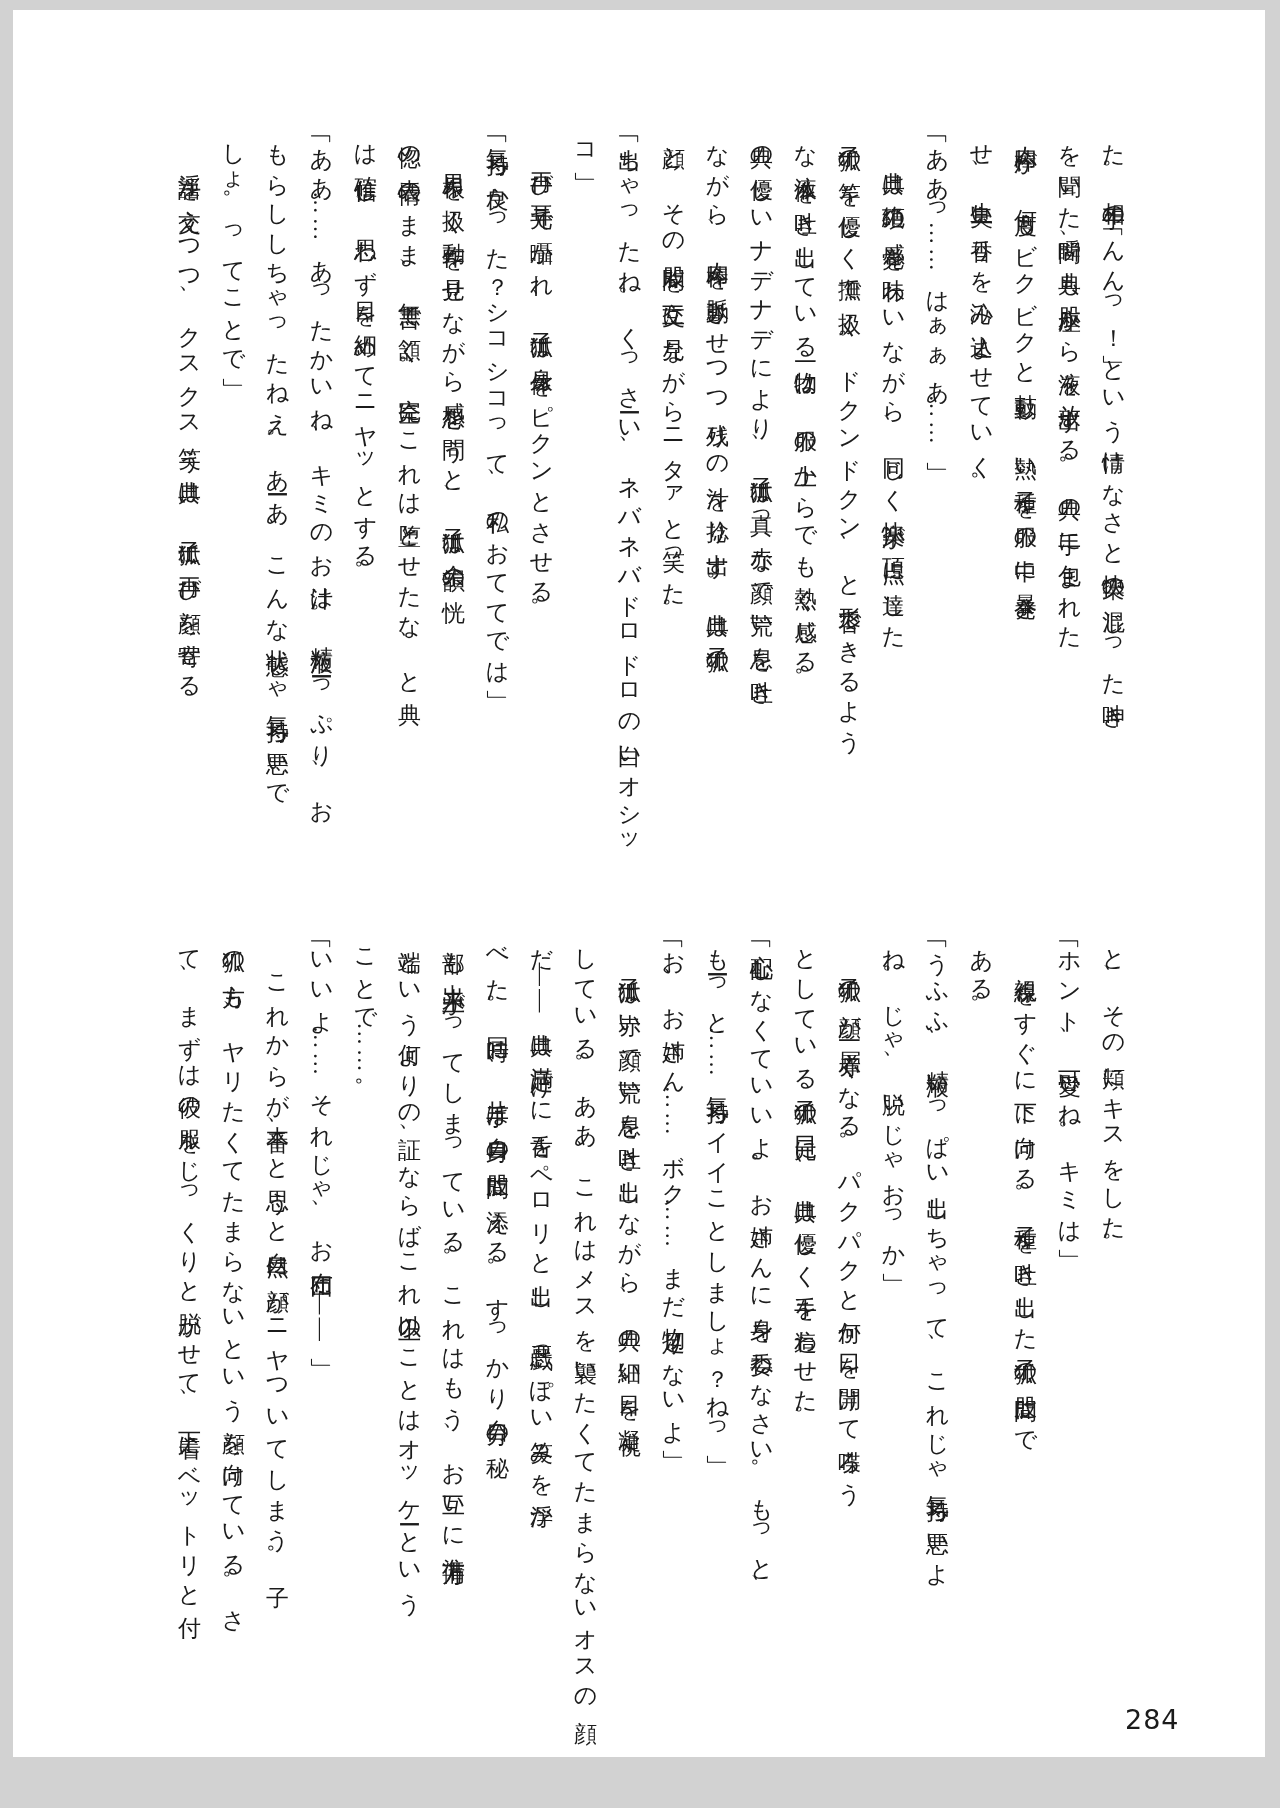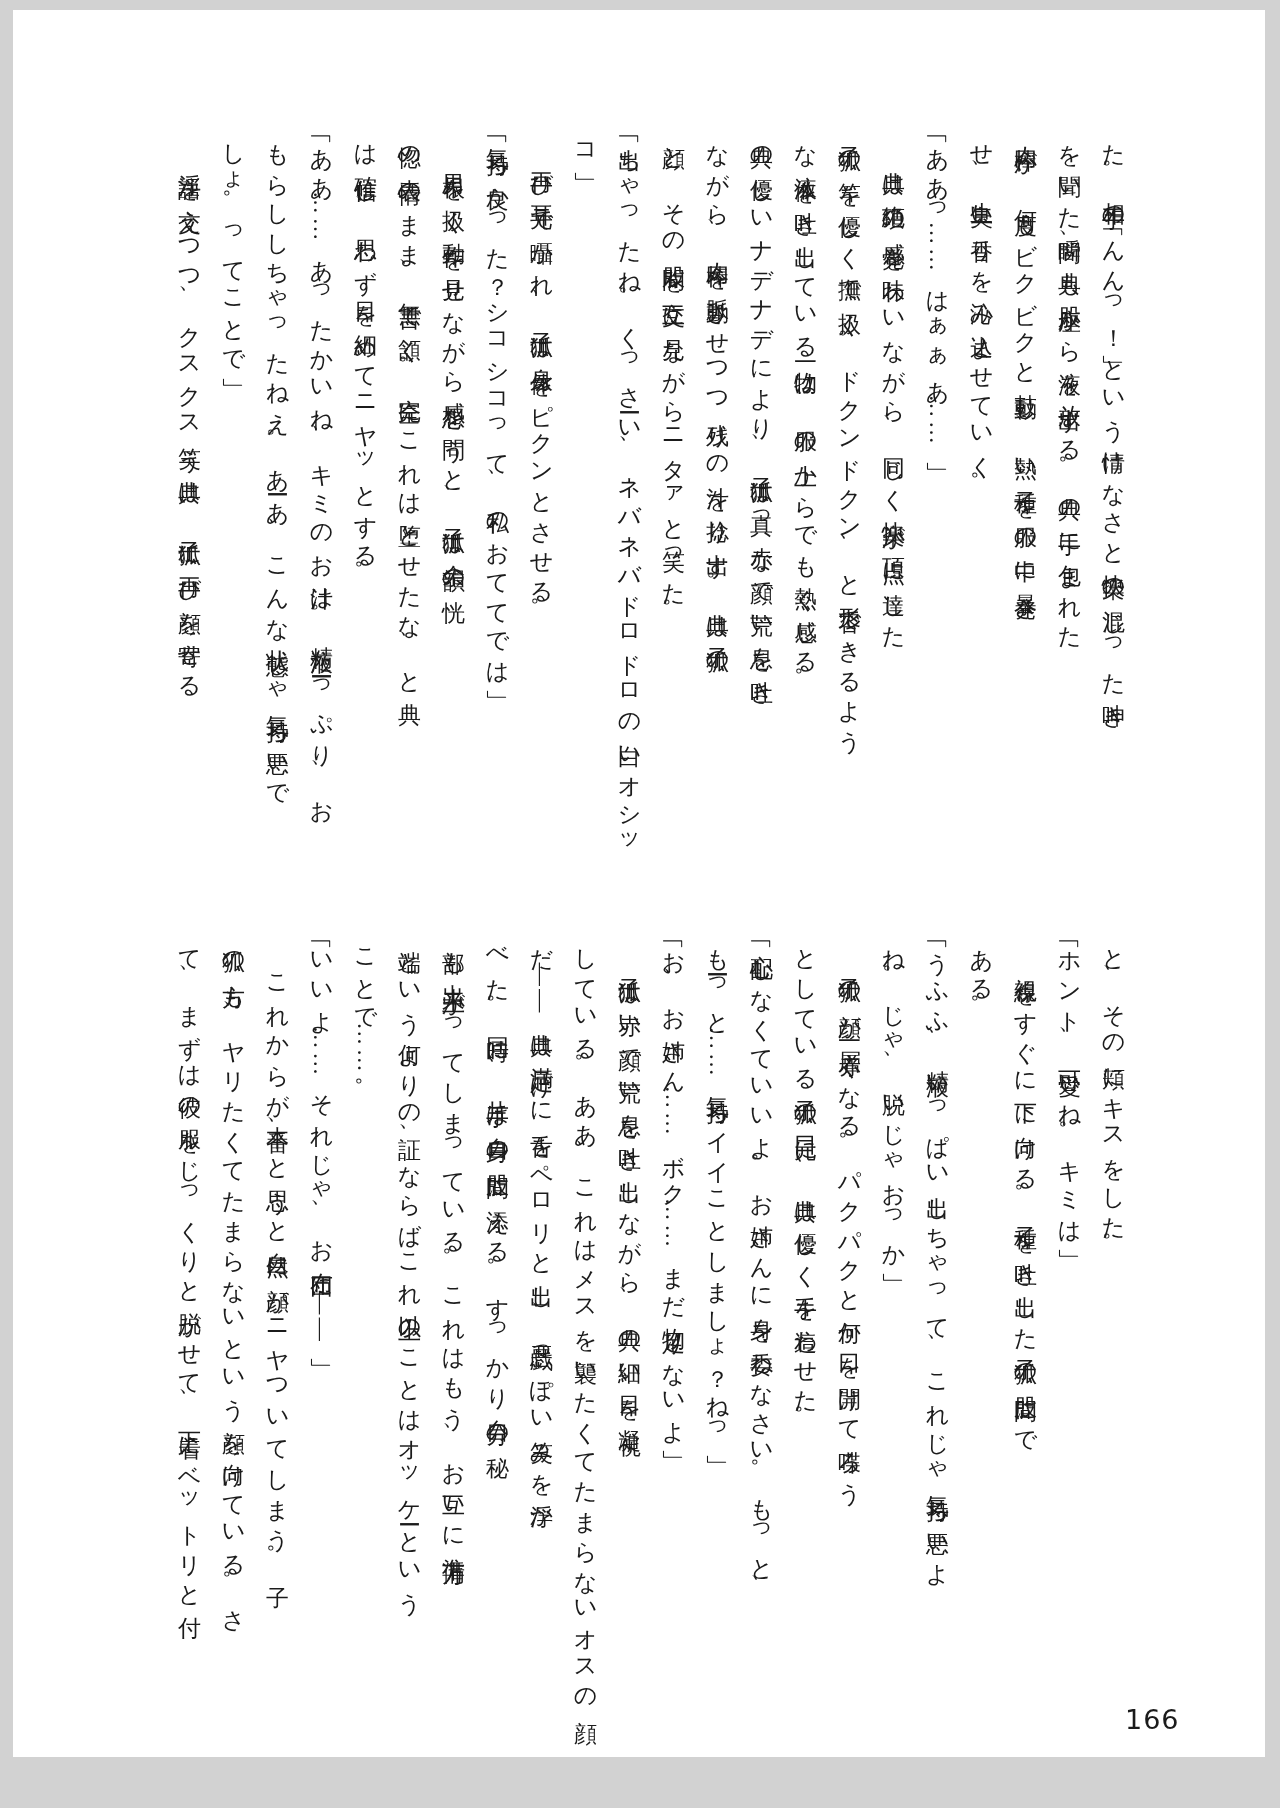--- a/index.html
+++ b/index.html
@@ -99,15 +99,15 @@
         <div class="tcol">だ――典は満足げに舌をペロリと出し、悪戯っぽい笑みを浮か</div>
         <div class="tcol">べた。同時に、片手は自身の股間に添える。すっかり自分の秘</div>
         <div class="tcol">部も出来上がってしまっている。これはもう、お互いに準備万</div>
         <div class="tcol">端という何よりの証、ならばこれ以上のことはオッケーという</div>
         <div class="tcol">ことで……。</div>
         <div class="tcol">「いいよ……それじゃ、お布団に――」</div>
         <div class="tcol">　これからが本番、と思うと自然に顔がニヤついてしまう。子</div>
         <div class="tcol">狐の方も、ヤリたくてたまらないという顔を向けている。さ</div>
         <div class="tcol">て、まずは彼の服をじっくりと脱がせて、下着にベットリと付</div>
       </div>
-    <div class="page-number">166</div>
+    <div class="page-number">284</div>
   </div>
 </div>
 
 </body></html>

